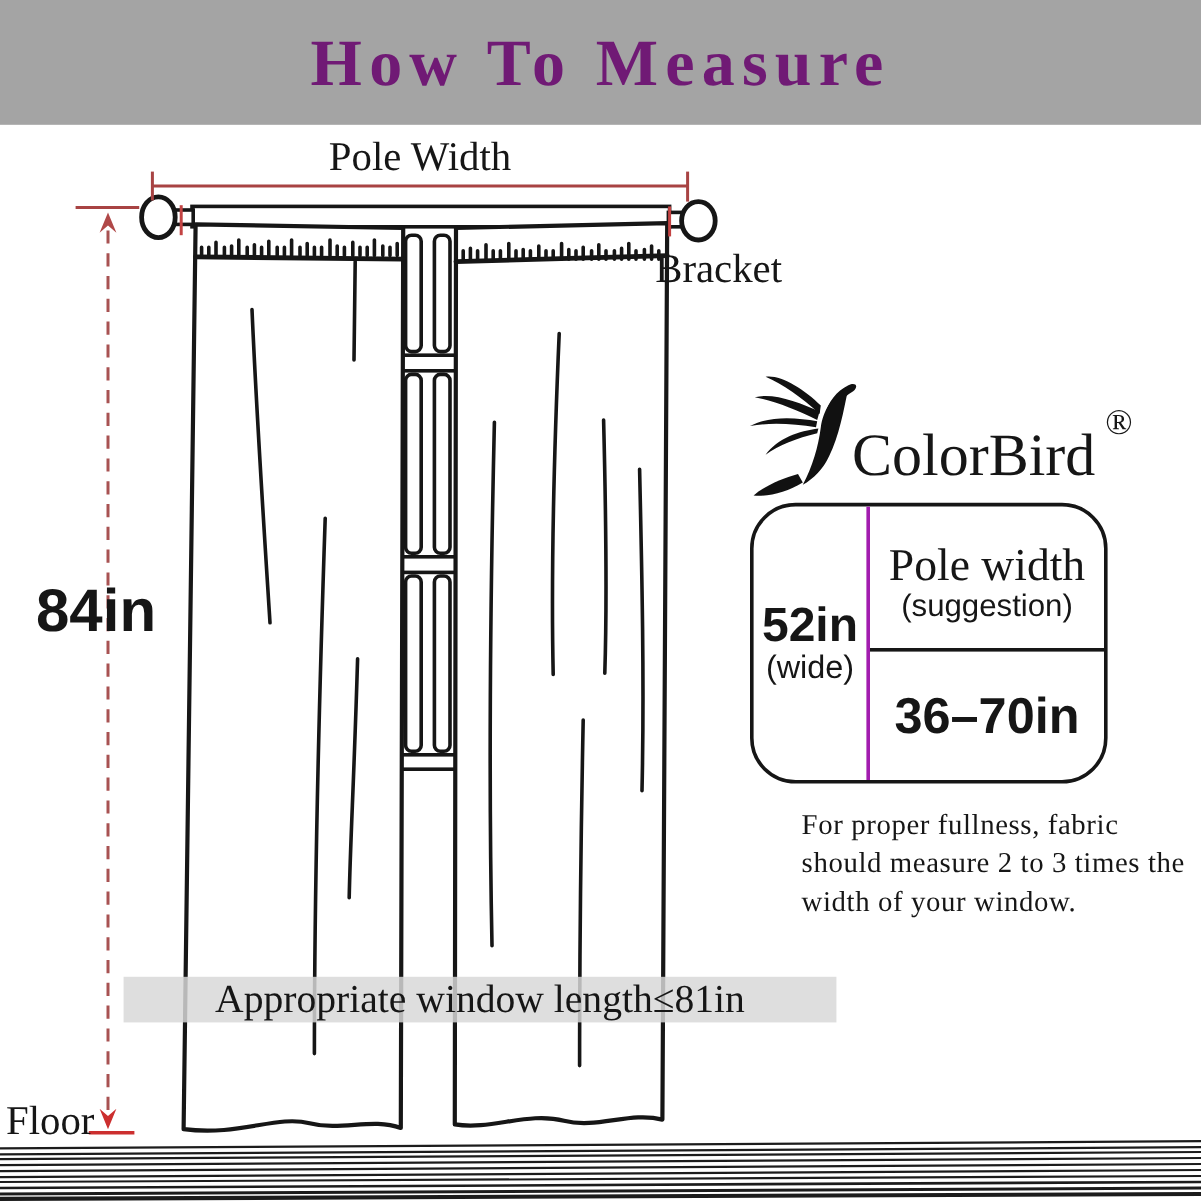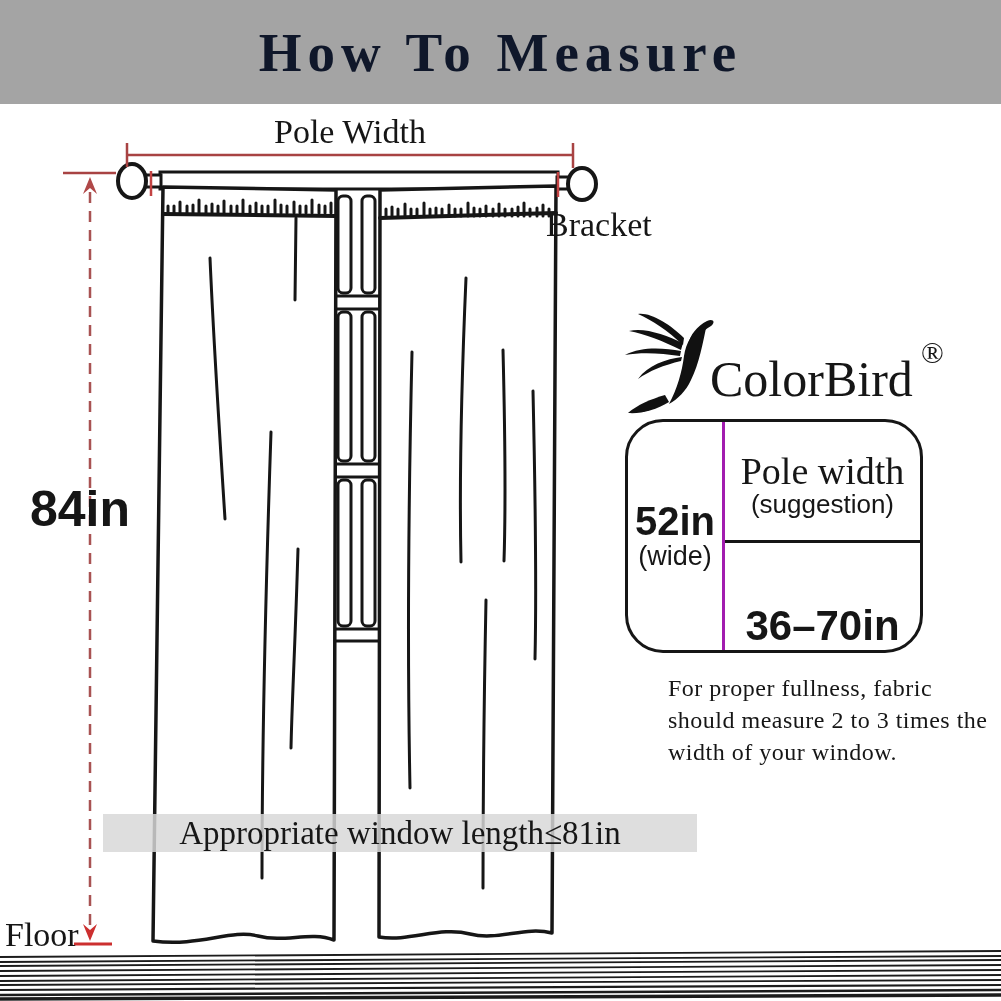--- a/index.html
+++ b/index.html
@@ -1,21 +1,21 @@
 <!DOCTYPE html>
 <html><head>
 <meta charset="utf-8">
 <style>
   html,body{margin:0;padding:0;background:#ffffff;}
   body{width:1001px;height:1001px;position:relative;overflow:hidden;
        font-family:"Liberation Serif",serif;color:#161616;}
   .banner{position:absolute;left:0;top:0;width:1001px;height:104px;
           background:#a4a4a4;display:flex;align-items:center;justify-content:center;}
   .banner-title{font-family:"Liberation Serif",serif;font-weight:700;font-size:55px;
-          color:#0f172a;letter-spacing:6px;}
+          color:#701a75;letter-spacing:6px;}
   .abs{position:absolute;}
   .serif{font-family:"Liberation Serif",serif;}
   #diagram-svg{position:absolute;left:0;top:0;z-index:1;}
   .label{z-index:3;white-space:nowrap;}
   .pole-width-label{left:127px;top:113px;width:446px;text-align:center;font-size:34px;}
   .bracket-label{left:546px;top:206px;font-size:34px;}
   .height-label{left:30px;top:480px;font-size:50px;font-weight:700;
                 font-family:"Liberation Sans",sans-serif;}
   .floor-label{left:5px;top:916px;font-size:34px;}
   .window-band{left:103px;top:814px;width:594px;height:38px;z-index:2;
@@ -24,21 +24,21 @@
   .brand-logo{left:620px;top:306px;width:96px;height:108px;z-index:3;}
   .brand-name{left:710px;top:350px;font-size:50px;z-index:3;}
   .brand-reg{left:921px;top:336px;font-size:30px;z-index:3;}
   .size-table{left:625px;top:419px;width:292px;height:228px;z-index:3;
               border:3px solid #161616;border-radius:38px;display:flex;overflow:hidden;}
   .st-left{width:94px;border-right:3px solid #a21caf;display:flex;flex-direction:column;
            align-items:center;justify-content:center;}
   .st-right{flex:1;display:flex;flex-direction:column;}
   .st-right-top{height:121px;border-bottom:3px solid #161616;display:flex;
                 flex-direction:column;align-items:center;justify-content:center;padding-top:6px;box-sizing:border-box;}
-  .st-right-bottom{flex:1;display:flex;align-items:flex-end;justify-content:center;}
+  .st-right-bottom{flex:1;display:flex;align-items:center;justify-content:center;}
   .st-width-value{font-family:"Liberation Sans",sans-serif;font-weight:700;font-size:40px;line-height:40px;}
   .st-width-note{font-family:"Liberation Sans",sans-serif;font-size:27px;line-height:30px;}
   .st-pole-title{font-size:38px;line-height:40px;}
   .st-pole-note{font-family:"Liberation Sans",sans-serif;font-size:26px;line-height:27px;}
   .st-pole-range{font-family:"Liberation Sans",sans-serif;font-weight:700;font-size:42px;}
   .note{left:633px;top:672px;width:340px;font-size:24px;line-height:32px;z-index:3;letter-spacing:0.5px;margin-left:35px;}
 </style>
 </head>
 <body>
 

